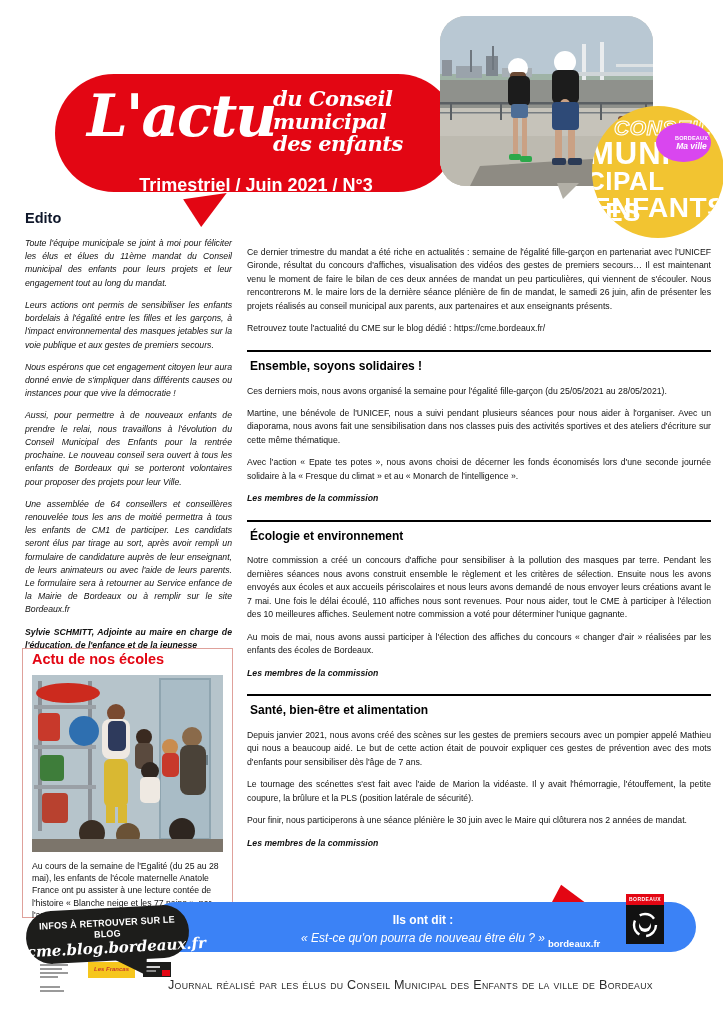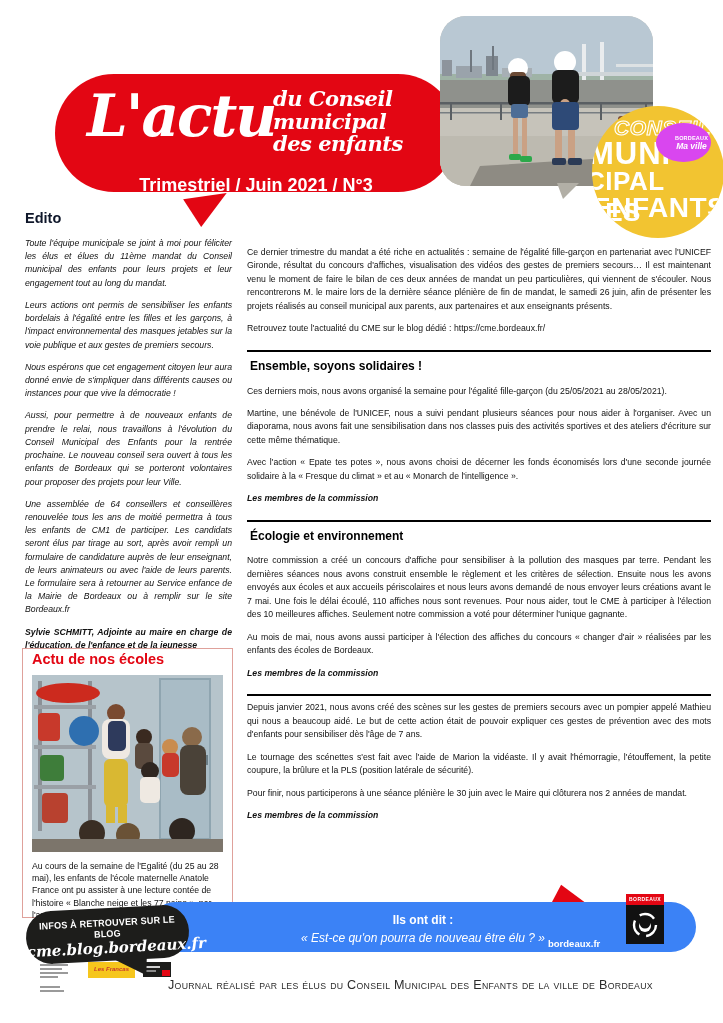--- a/index.html
+++ b/index.html
@@ -264,20 +264,21 @@
   <div class="section">
     <div class="section-rule"></div>
     <div class="section-title">Écologie et environnement</div>
     <p>Notre commission a créé un concours d'affiche pour sensibiliser à la pollution des masques par terre. Pendant les dernières séances nous avons construit ensemble le règlement et les critères de sélection. Ensuite nous les avons envoyés aux écoles et aux accueils périscolaires et nous leurs avons demandé de nous envoyer leurs créations avant le 7 mai. Une fois le délai écoulé, 110 affiches nous sont revenues. Pour nous aider, tout le CME à participer à l'élection des 10 meilleures affiches. Seulement notre commission a voté pour déterminer l'unique gagnante.</p>
     <p>Au mois de mai, nous avons aussi participer à l'élection des affiches du concours « changer d'air » réalisées par les enfants des écoles de Bordeaux.</p>
     <p class="commission-sig">Les membres de la commission</p>
   </div>
 
   <div class="section">
     <div class="section-rule"></div>
+    <div class="section-title">Santé, bien-être et alimentation</div>
     <p>Depuis janvier 2021, nous avons créé des scènes sur les gestes de premiers secours avec un pompier appelé Mathieu qui nous a beaucoup aidé. Le but de cette action était de pouvoir expliquer ces gestes de prévention avec des mots d'enfants pour sensibiliser dès l'âge de 7 ans.</p>
     <p>Le tournage des scénettes s'est fait avec l'aide de Marion la vidéaste. Il y avait l'hémorragie, l'étouffement, la petite coupure, la brûlure et la PLS (position latérale de sécurité).</p>
     <p>Pour finir, nous participerons à une séance plénière le 30 juin avec le Maire qui clôturera nos 2 années de mandat.</p>
     <p class="commission-sig">Les membres de la commission</p>
   </div>
 </div>
 
 <div class="ribbon-tail"></div>
 <div class="red-ribbon">
   <div class="quote-label">Ils ont dit :</div>

